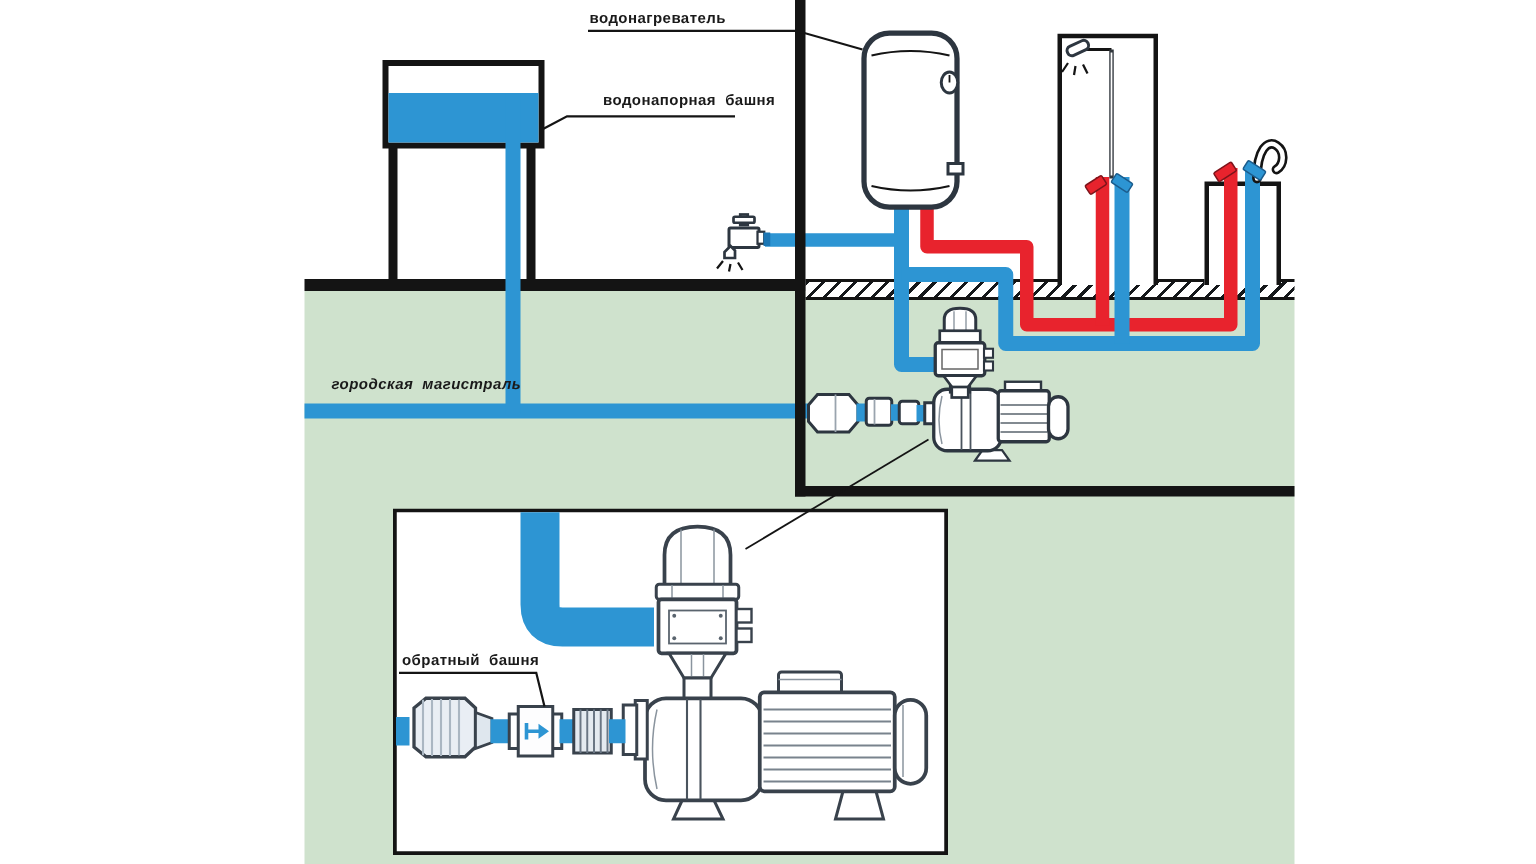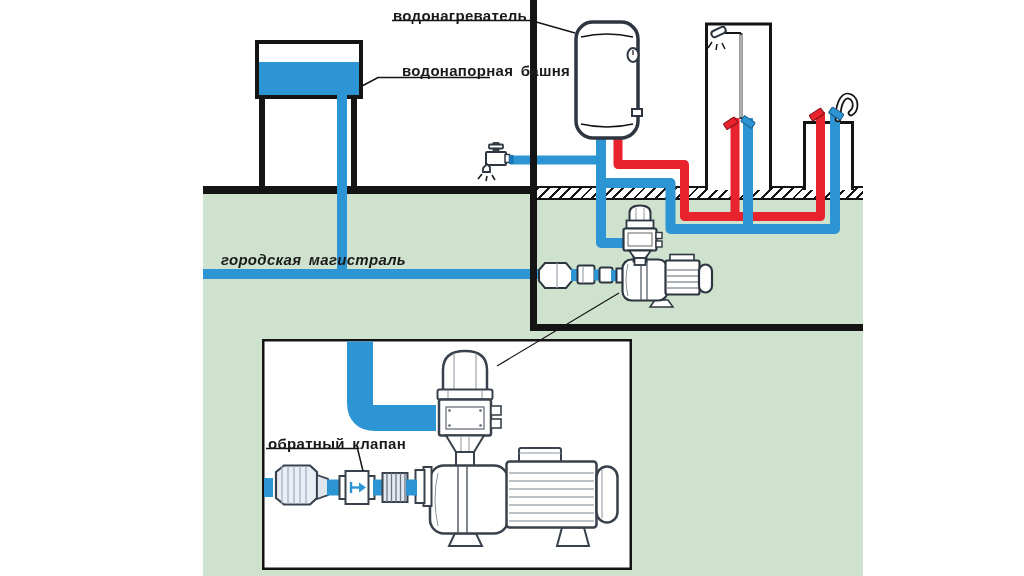--- a/index.html
+++ b/index.html
@@ -18,21 +18,21 @@
   .tank{position:absolute;left:255px;top:40px;width:108px;height:59px;box-sizing:border-box;
           border:4px solid var(--line-black,#141414);background:#fff;}
   .tank-water{position:absolute;left:0;top:18px;width:100px;height:33px;
           background:var(--cold-water,#2D95D3);}
   .leg{position:absolute;top:97px;width:6px;height:91px;background:var(--line-black,#141414);}
   .leg-l{left:259px;} .leg-r{left:351px;}
   .wall-left{position:absolute;left:530px;top:0;width:7px;height:331px;
           background:var(--line-black,#141414);}
   .basement-floor{position:absolute;left:530px;top:324px;width:333px;height:7px;
           background:var(--line-black,#141414);}
-  .lbl{position:absolute;font-weight:bold;font-size:15px;color:#1a1a1a;
+  .lbl{position:absolute;font-weight:bold;font-size:10px;color:#1a1a1a;
           white-space:nowrap;letter-spacing:.3px;word-spacing:3px;}
   .p-cold{stroke:var(--cold-water,#2D95D3);fill:none;}
   .p-hot{stroke:var(--hot-water,#E8232D);fill:none;}
   .f-cold{fill:var(--cold-water,#2D95D3);}
   .f-hot{fill:var(--hot-water,#E8232D);}
   .ln{stroke:#141414;fill:none;}
   .wh{fill:#fff;stroke:#2d3640;}
   .mt{fill:#fff;stroke:#39424c;}
   .gray{fill:#e9eef4;stroke:#39424c;}
 </style>
@@ -210,15 +210,15 @@
   <svg class="layer" width="1024" height="576">
     <path class="ln" stroke-width="1.5" d="M392,20.5 H531 L575,33"></path>
     <path class="ln" stroke-width="1.5" d="M490,77.5 H378 L362,86"></path>
     <path class="ln" stroke-width="1.5" d="M266,448.5 H357.5 L363,471"></path>
     <path class="ln" stroke-width="1.2" d="M619,293 L497,366"></path>
   </svg>
 
   <div class="lbl" style="left:393px;top:7px;">водонагреватель</div>
   <div class="lbl" style="left:381px;top:62px;padding-left:21px;">водонапорная башня</div>
   <div class="lbl" style="left:221px;top:251px;font-style:italic;">городская магистраль</div>
-  <div class="lbl" style="left:268px;top:435px;">обратный клапан</div>
+  <div class="lbl" style="left:268px;top:435px;">обратный башня</div>
 
 </div>
 
 </body></html>

